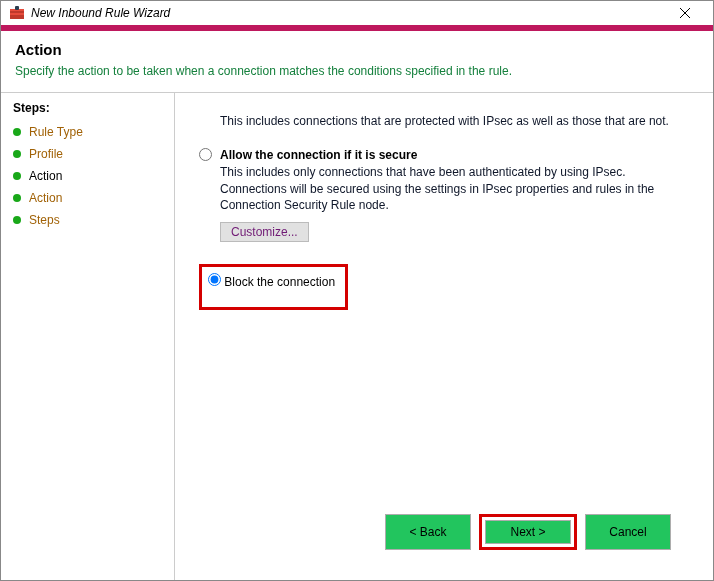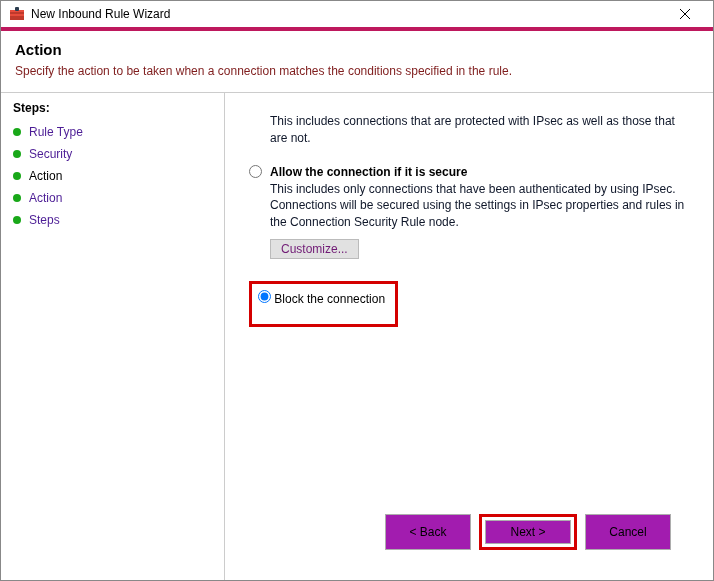--- a/index.html
+++ b/index.html
@@ -1,44 +1,44 @@
 <!DOCTYPE html>
 <html><head>
   <meta charset="utf-8">
   <style>
     * { box-sizing: border-box; margin: 0; padding: 0; }
     body { font-family: "Segoe UI", Tahoma, sans-serif; font-size: 12px; color: #000; background: #fff; }
     .window { width: 714px; height: 581px; border: 1px solid #888; background: #fff; display: flex; flex-direction: column; }
-    .titlebar { height: 30px; display: flex; align-items: center; padding: 0 8px; border-bottom: 4px solid #be185d; }
+    .titlebar { height: 30px; display: flex; align-items: center; padding: 0 8px; border-bottom: 6px solid #be185d; font-style: italic; }
     .titlebar .icon { width: 16px; height: 16px; margin-right: 6px; display:flex; align-items:center; justify-content:center;}
     .titlebar .title { flex: 1; font-size: 12px; }
     .titlebar .close { width: 40px; height: 28px; display: flex; align-items: center; justify-content: center; font-size: 14px; cursor: pointer; }
     .header { padding: 10px 14px 14px 14px; }
     .header h1 { font-size: 15px; font-weight: bold; margin-bottom: 6px; }
-    .header p { font-size: 12px; color: #7f1d1d; }
+    .header p { font-size: 12px; color: #15803d; }
     .divider { border-top: 1px solid #ccc; }
     .body { flex: 1; display: flex; }
-    .sidebar { width: 224px; border-right: 1px solid #ccc; padding: 8px 12px; background:#fff; }
+    .sidebar { width: 174px; border-right: 1px solid #ccc; padding: 8px 12px; background:#fff; }
     .sidebar .steps-label { font-weight: bold; font-size: 12px; margin-bottom: 6px; display:block;}
     .sidebar ul { list-style: none; }
     .sidebar li { display: flex; align-items: center; padding: 4px 0; font-size: 12px; cursor: pointer; }
     .sidebar li .bullet { width: 8px; height: 8px; background: #19a819; border-radius: 50%; margin-right: 8px; flex-shrink:0; }
-    .sidebar li.link a { color: #4c1d95; text-decoration: none; }
+    .sidebar li.link a { color: #a16207; text-decoration: none; }
     .sidebar li.current span.label { color: #000; }
     .content { flex: 1; padding: 18px 24px 12px 24px; display:flex; flex-direction:column;}
     .question { font-size: 12px; margin-bottom: 24px; margin-left:10px;}
     .option { margin-bottom: 18px; }
     .option .row { display: flex; align-items: center; }
     .option input[type=radio] { margin-right: 8px; width:13px; height:13px; cursor:pointer;}
     .option .opt-label { font-weight: bold; font-size: 12px; cursor:pointer;}
     .option .desc { margin-left: 21px; font-size: 12px; color: #0f172a; line-height:1.4; margin-top:2px;}
     .customize-btn { margin-left:21px; margin-top:8px; padding: 2px 10px; font-size:12px; color:#701a75; background:#e1e1e1; border:1px solid #bbb; cursor:default;}
     .highlight-box { border: 3px solid #d40000; padding: 6px 10px 18px 6px; display:inline-block; margin-top:4px;}
     .footer { display:flex; justify-content:flex-end; padding: 0 18px 18px 0; gap:8px; margin-top:auto;}
-    .footer button { min-width:86px; padding:4px 12px; font-size:12px; background:#a21caf; border:1px solid #adadad; cursor:pointer;}
+    .footer button { min-width:86px; padding:4px 12px; font-size:12px; background:#22c55e; border:1px solid #adadad; cursor:pointer;}
     .footer .next-wrap { border:3px solid #d40000; padding:3px; display:inline-flex;}
     .footer .next-wrap button { margin:0; }
   </style>
 </head>
 <body>
 
 <div class="window">
   <div class="titlebar">
     <span class="icon">
       <svg width="16" height="16" viewBox="0 0 16 16">
@@ -66,21 +66,21 @@
   <div class="body">
     <div class="sidebar">
       <span class="steps-label">Steps:</span>
       <ul>
         <li class="link">
             <span class="bullet"></span>
             <a href="#">Rule Type</a>
           </li>
         <li class="link">
             <span class="bullet"></span>
-            <a href="#">Security</a>
+            <a href="#">Profile</a>
           </li>
         <li class="current">
             <span class="bullet"></span>
             <span class="label">Action</span>
           </li>
         <li class="link">
             <span class="bullet"></span>
             <a href="#">Action</a>
           </li>
         <li class="link">

